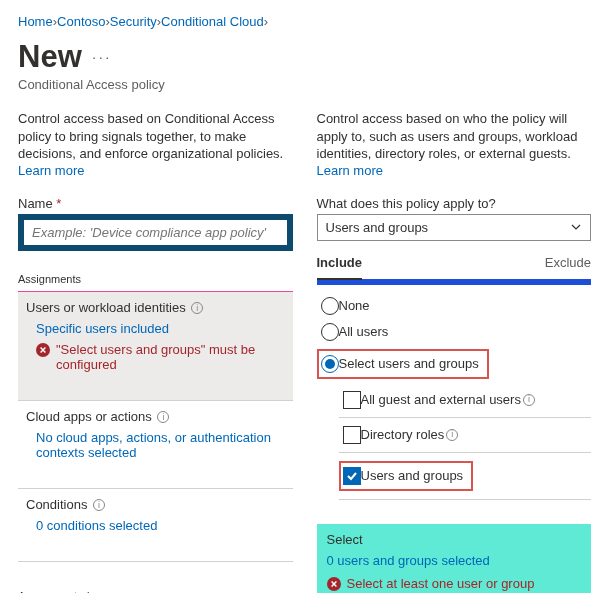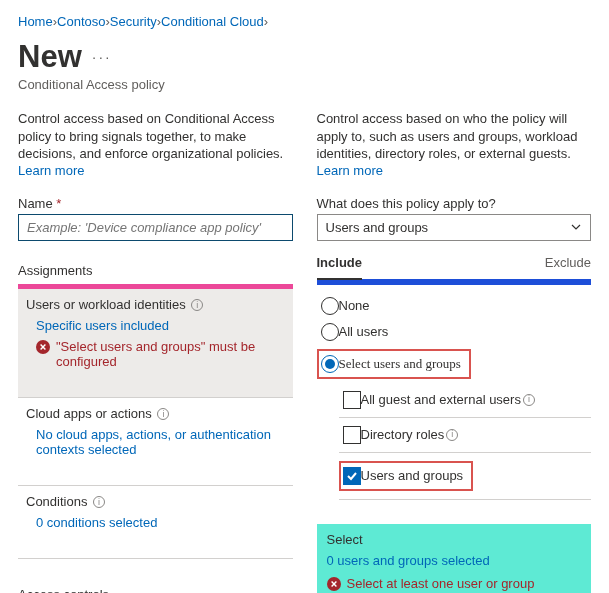--- a/index.html
+++ b/index.html
@@ -17,26 +17,26 @@
     .title-row { display:flex; align-items:center; gap:10px; margin-top:4px; }
     h1 { font-size:31px; font-weight:600; }
     .more-dots { color:#605e5c; font-size:14px; letter-spacing:2px; cursor:pointer; }
     .subtitle { color:#605e5c; font-size:13px; margin-top:2px; margin-bottom:18px; }
     .cols { display:flex; gap:24px; }
     .col { flex:1; min-width:0; }
     .desc { font-size:13px; line-height:1.35; }
     .field-label { font-size:13px; margin-top:18px; margin-bottom:3px; }
     .req { color:#a4262c; }
     .text-input {
-      width:100%; border:1px solid #0c4a6e; padding:5px 8px; font-size:13px;
+      width:100%; border:6px solid #0c4a6e; padding:5px 8px; font-size:13px;
       color:#323130; background:#fff; font-family:inherit;
     }
     .text-input::placeholder { color:#757575; font-style:italic; }
     .sec-header {
-      font-size:13px; border-bottom:5px solid #ec4899; padding:8px 0 6px;
+      font-size:11px; border-bottom:1px solid #ec4899; padding:8px 0 6px;
       margin-top:14px;
     }
     .info-icon {
       display:inline-flex; align-items:center; justify-content:center;
       width:12px; height:12px; border:1px solid #8a8886; border-radius:50%;
       font-size:9px; color:#8a8886; line-height:1; margin-left:2px;
       vertical-align:middle;
     }
     .section-item {
       border-bottom:1px solid #d2d0ce; padding:0 0 26px; margin-top:0;
@@ -174,21 +174,21 @@
 
     <div class="radio-row">
       <span class="radio"></span>
       <span>None</span>
     </div>
     <div class="radio-row">
       <span class="radio"></span>
       <span>All users</span>
     </div>
 
-    <div class="outline-red" style="margin-left:0;font-family:Liberation Serif, serif;">
+    <div class="outline-red" style="margin-left:0;">
       <div class="radio-row" style="margin:2px 0;">
         <span class="radio checked"></span>
         <span>Select users and groups</span>
       </div>
     </div>
 
     <div class="indent" style="margin-top:12px;">
       <div class="check-row">
         <span class="checkbox"></span>
         <span>All guest and external users</span>

